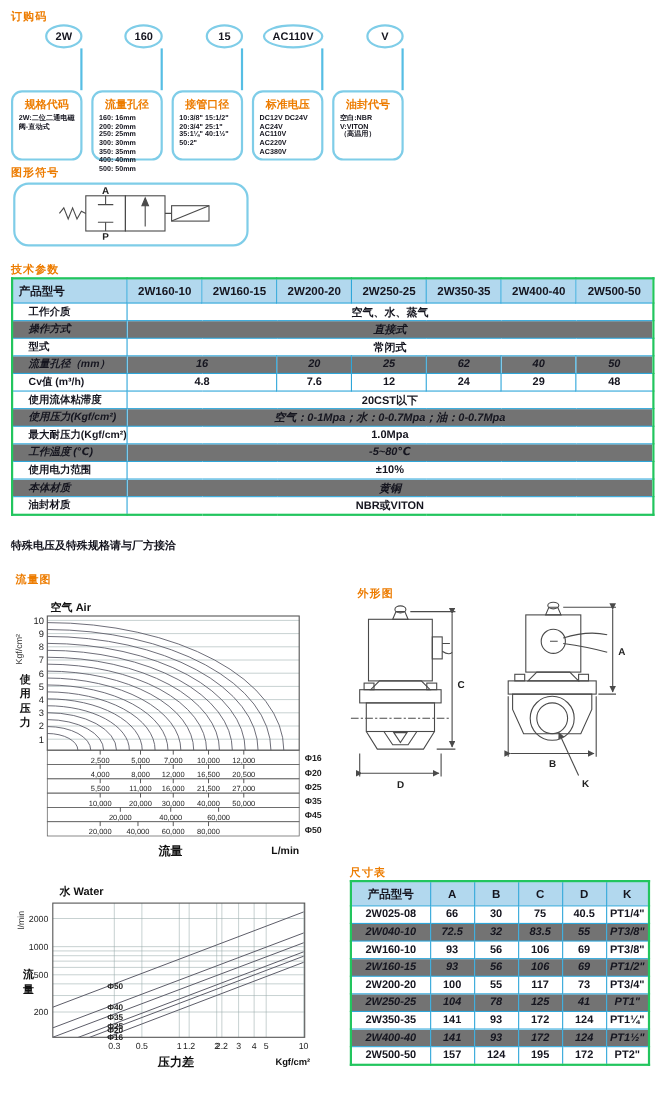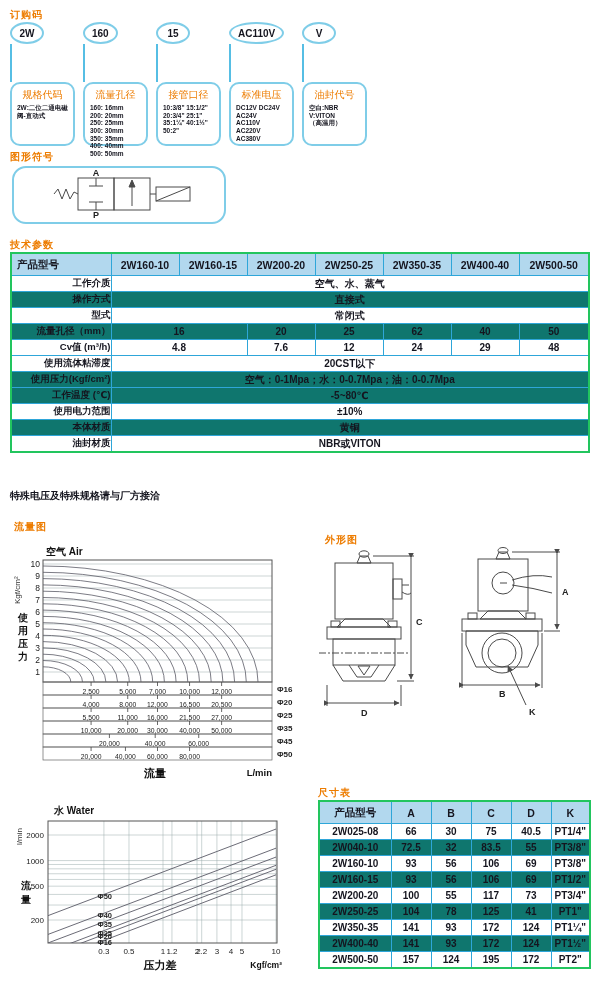--- a/index.html
+++ b/index.html
@@ -2,41 +2,41 @@
 <html><head>
 <meta charset="utf-8">
 <style>
   html,body{margin:0;padding:0;background:#fff;}
   body{width:600px;height:997px;position:relative;overflow:hidden;
        font-family:"Liberation Sans","DejaVu Sans",sans-serif;color:#15151f;}
   .abs{position:absolute;}
   .sec-title{font-size:10px;font-weight:bold;color:#ED7C00;letter-spacing:1px;}
   
   .oc-row{display:flex;gap:8px;}
-  .oc-col{display:flex;flex-direction:column;align-items:flex-start;width:65px;flex:none;}
+  .oc-col{display:flex;flex-direction:column;align-items:flex-end;width:65px;flex:none;}
   .oc-bubble{height:22px;min-width:34px;padding:0 7px;box-sizing:border-box;
              border:2px solid #7FCDE8;border-radius:50%;display:flex;align-items:center;
              justify-content:center;font-size:10px;font-weight:bold;color:#15151f;background:#fff;}
   .oc-line{width:2px;height:38px;background:#56BEE4;}
   .oc-box{width:100%;box-sizing:border-box;border:2px solid #7FCDE8;border-radius:10px;
           height:64px;padding:4px 2px 2px 2px;text-align:center;background:#fff;}
-  .oc-box-title{font-size:10px;font-weight:normal;color:#ED7C00;margin-bottom:2px;}
+  .oc-box-title{font-size:10px;font-weight:bold;color:#ED7C00;margin-bottom:2px;}
   .oc-box-lines{font-size:6.5px;line-height:1.18;font-weight:bold;color:#15151f;
                 text-align:left;padding-left:3px;white-space:nowrap;}
   
   .sym-box{border:2px solid #7FCDE8;border-radius:14px;width:210px;height:54px;background:#fff;}
   
   table.dtable{border-collapse:collapse;table-layout:fixed;background:#fff;
                border:2px solid #22c55e;}
   .dtable th,.dtable td{border:1px solid #2EA6D9;font-weight:bold;color:#15151f;
                text-align:center;overflow:hidden;white-space:nowrap;padding:0;}
   .dtable th{background:#B2D8EE;font-size:10.5px;height:21px;}
   .dtable td{font-size:10px;height:15px;}
-  .dtable tr.blue td{background:#0f766e;}
-  .dtable td.lab{text-align:right;padding-left:14px;font-size:9.5px;}
+  .dtable tr.blue td{background:#737373;font-style:italic;}
+  .dtable td.lab{text-align:left;padding-left:14px;font-size:9.5px;}
   .dtable th.lab{text-align:left;padding-left:5px;}
   .note{font-size:10px;font-weight:bold;color:#15151f;}
   svg text{font-family:"Liberation Sans","DejaVu Sans",sans-serif;}
   .lineart{stroke:#4a4a4a;fill:none;stroke-width:1;}
 </style>
 </head>
 <body>
 
 <div class="abs" style="left:10px;top:8px;width:580px">
   <div class="sec-title">订购码</div>
@@ -188,20 +188,24 @@
           <td>29</td>
           <td>48</td>
         </tr>
         <tr class="white">
           <td class="lab">使用流体粘滞度</td>
           <td colspan="7">20CST以下</td>
         </tr>
         <tr class="blue">
           <td class="lab">使用压力(Kgf/cm²)</td>
           <td colspan="7">空气：0-1Mpa；水：0-0.7Mpa；油：0-0.7Mpa</td>
+        </tr>
+        <tr class="white">
+          <td class="lab">最大耐压力(Kgf/cm²)</td>
+          <td colspan="7">1.0Mpa</td>
         </tr>
         <tr class="blue">
           <td class="lab">工作温度 (℃)</td>
           <td colspan="7">-5~80℃</td>
         </tr>
         <tr class="white">
           <td class="lab">使用电力范围</td>
           <td colspan="7">±10%</td>
         </tr>
         <tr class="blue">

